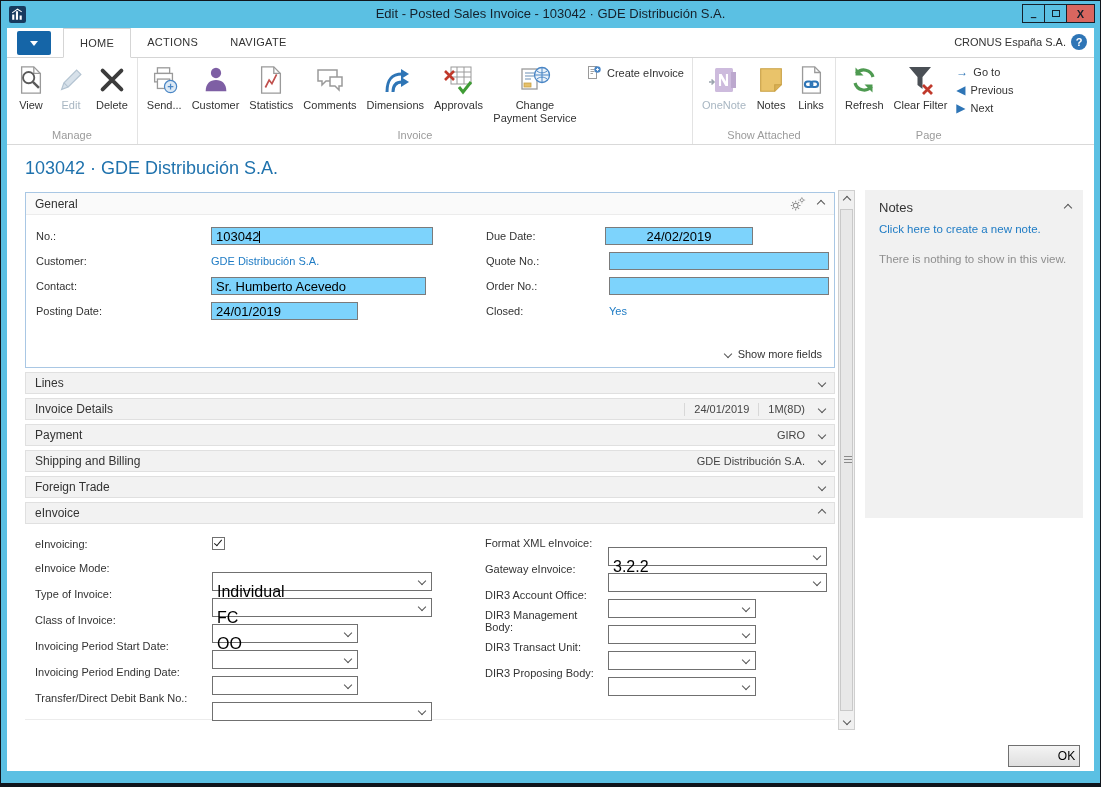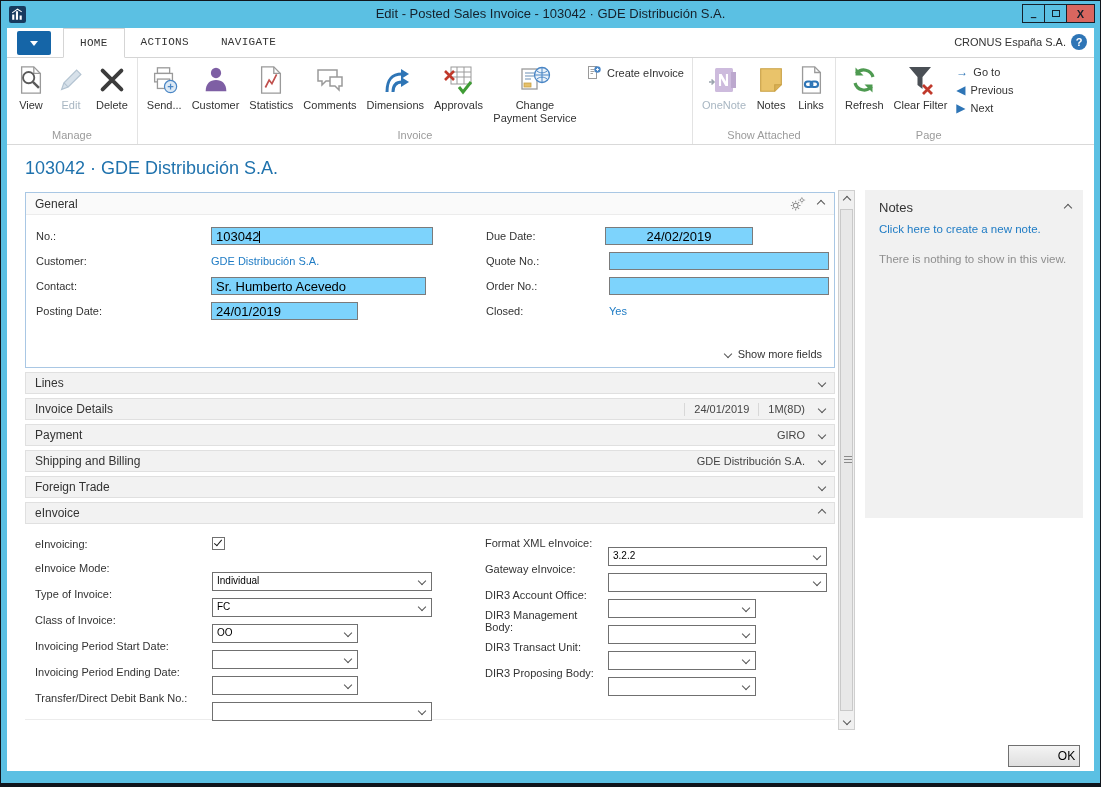--- a/index.html
+++ b/index.html
@@ -25,21 +25,21 @@
   
   .app { position:absolute; left:6px; right:6px; top:27px; bottom:12px; background:#fff; overflow:hidden; }
 
   
   .tabbar { position:absolute; top:0; left:0; right:0; height:30px; background:#fff;
             border-bottom:1px solid #D5D5D5; }
   .appmenu { position:absolute; left:10px; top:3px; width:34px; height:24px; background:#1565A7;
              border-radius:2px; display:flex; align-items:center; justify-content:center; }
   .appmenu .tri { width:0; height:0; border-left:4px solid transparent; border-right:4px solid transparent;
                   border-top:5px solid #fff; }
-  .tabs { position:absolute; left:56px; top:0; height:30px; display:flex;font-family:Liberation Mono, monospace; }
+  .tabs { position:absolute; left:56px; top:0; height:30px; display:flex; }
   .tab { padding:8px 16px 0 16px; font-size:11px; color:#333; height:30px; letter-spacing:0.3px; }
   .tab.active { background:#fff; border:1px solid #D5D5D5; border-bottom:1px solid #fff; margin-bottom:-1px; }
   .company { position:absolute; right:28px; top:8px; font-size:11px; color:#333; }
   .helpicon { position:absolute; right:7px; top:6px; width:16px; height:16px; border-radius:50%;
               background:#2E75B6; color:#fff; font-size:11px; font-weight:bold; text-align:center; line-height:16px; }
 
   
   .ribbon { position:absolute; top:30px; left:0; right:0; height:87px; background:#fff;
             border-bottom:1px solid #D9D9D9; display:flex; }
   .rgroup { display:flex; flex-direction:column; border-right:1px solid #E3E3E3; padding:2px 4px 0 4px; }
@@ -65,22 +65,22 @@
              display:flex; align-items:center; font-size:12px; color:#333; padding-left:9px; }
   .genbox .tools { position:absolute; right:10px; top:4px; display:flex; align-items:center; gap:12px; }
 
   .fieldcol { position:absolute; display:flex; flex-direction:column; }
   .frow { display:flex; align-items:center; height:25px; }
   .flabel { font-size:11px; color:#333; flex:none; }
   .tbox { height:18px; background:#7dd3fc; border:1px solid #7B7B7B; font-size:13px; color:#000;
           padding:1px 4px 0 4px; overflow:hidden; white-space:nowrap; }
   .caret { display:inline-block; width:1px; height:12px; background:#000; vertical-align:-2px; }
   .link { font-size:11px; color:#1E7BC4; cursor:pointer; }
-  .combo { height:19px; background:#fff; border:1px solid #707070; font-size:10px; color:#000;
-           padding:2px 18px 0 4px; position:relative; white-space:nowrap;margin-top:27px; }
+  .combo { height:19px; background:#fff; border:1px solid #707070; font-size:16px; color:#000;
+           padding:10px 18px 0 4px; position:relative; white-space:nowrap;margin-top:27px; }
   .combo .chevd { position:absolute; right:6px; top:5px; }
   .checkbox { width:13px; height:13px; border:1px solid #707070; background:#fff; position:relative; }
   .checkmark { position:absolute; left:3px; top:0px; width:4px; height:8px;
                border-right:1.8px solid #1a1a1a; border-bottom:1.8px solid #1a1a1a; transform:rotate(40deg); }
 
   .chevd { display:inline-block; width:6px; height:6px; border-right:1.6px solid #555;
            border-bottom:1.6px solid #555; transform:rotate(45deg); }
   .chevu { display:inline-block; width:6px; height:6px; border-right:1.6px solid #555;
            border-bottom:1.6px solid #555; transform:rotate(-135deg); }
 

